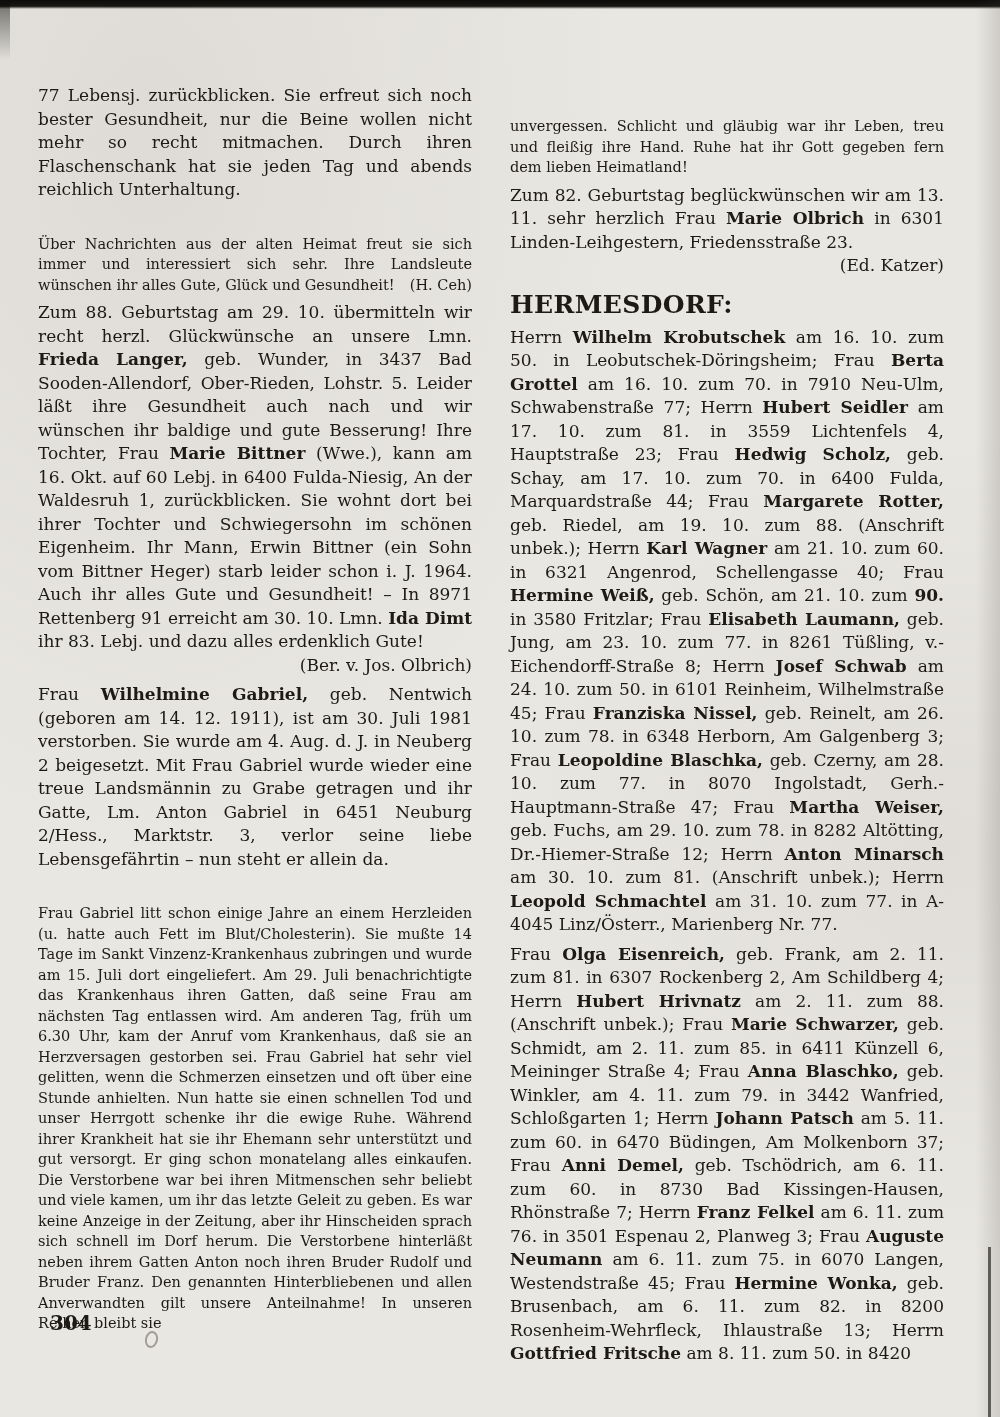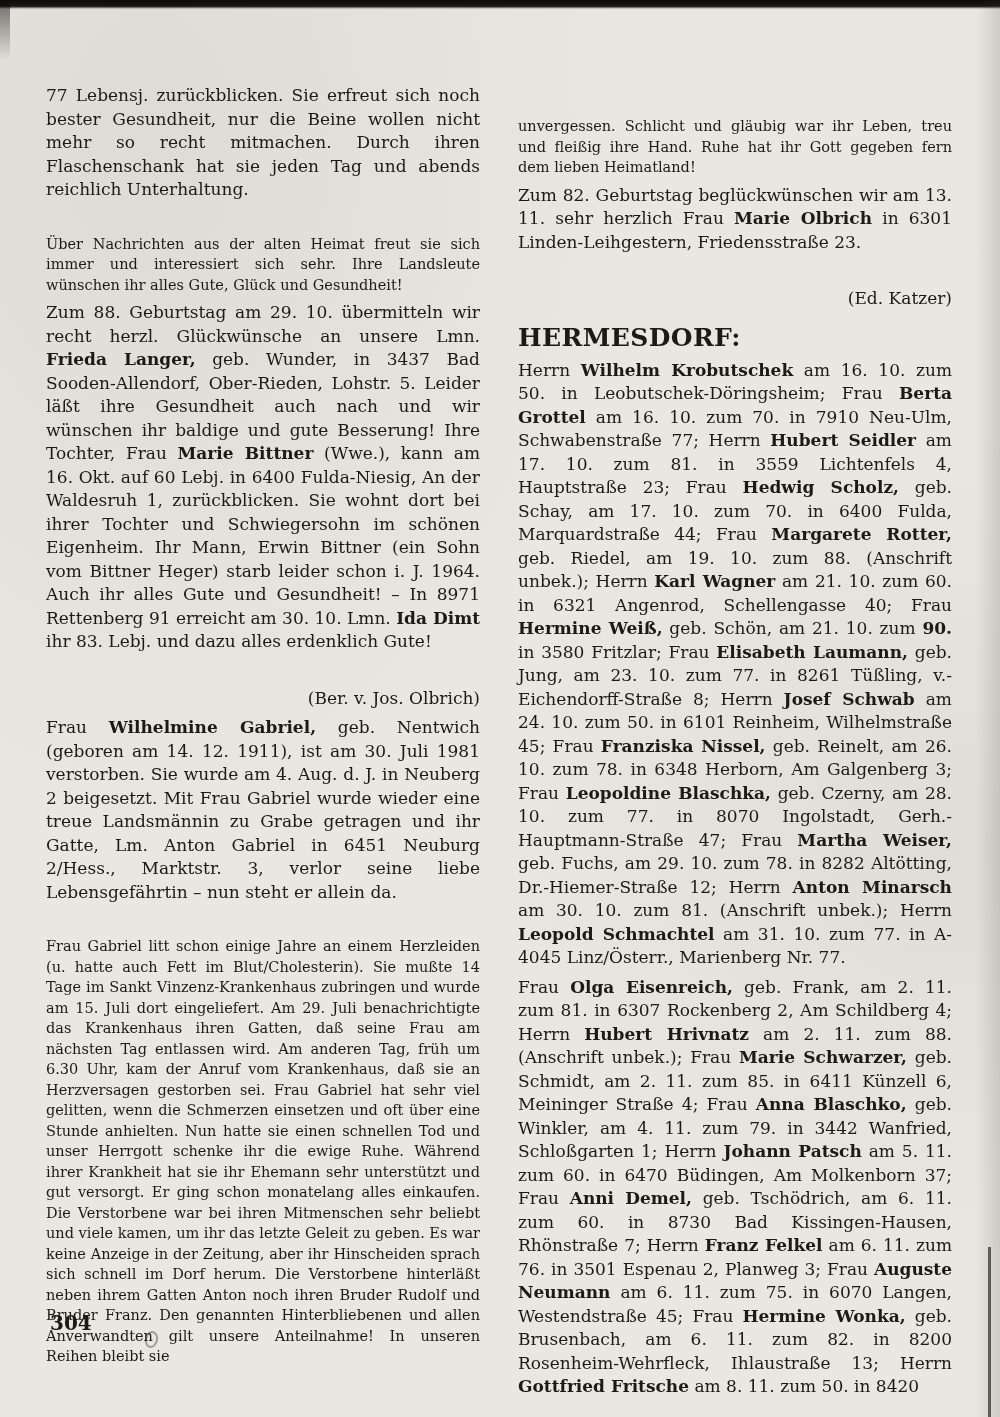--- a/index.html
+++ b/index.html
@@ -32,58 +32,58 @@
   .scan-right-line {
     position:absolute; right:9px; bottom:0; width:3px; height:170px;
     background:rgba(30,28,24,0.65);
   }
   .scan-smudge {
     position:absolute; left:145px; top:1331px; width:9px; height:13px;
     border:2px solid rgba(75,68,58,0.45); border-radius:50%;
     transform:rotate(14deg);
   }
   .columns {
-    position:absolute; top:84px; left:46px; width:906px;
+    position:absolute; top:84px; left:38px; width:906px;
     display:flex; gap:38px;
   }
   .col { width:440px; }
   .para {
     margin:0 0 6px 0;
     text-align:justify;
     text-justify:inter-word;
   }
   .body  { font-size:17px;   line-height:23.5px; }
   .small { font-size:14.5px; line-height:20.5px;margin-top:32px; }
   .heading {
     font-size:25px; line-height:24px; font-weight:bold;
     letter-spacing:0.4px; text-align:left;
     margin:15px 0 9px 0;
   }
   .bold { font-weight:bold;margin-top:24px; }
-  .credit { display:block; text-align:right;margin-top:33px; }
+  .credit { display:block; text-align:right; }
   .credit.inline-credit { margin-top:-20.5px; }
   .page-number {
     position:absolute; left:50px; top:1311px;
     font-size:20px; line-height:24px;font-weight:bold;
   }
 </style>
 </head>
 <body>
 
 <div class="paper-texture"></div>
 <div class="scan-top-bar"></div>
 <div class="scan-left-edge"></div>
 <div class="scan-right-gutter"></div>
 <div class="scan-right-line"></div>
 <div class="scan-smudge"></div>
 
 <div class="columns">
   <div class="col">
       <p class="para body"><span class="">77 Lebensj. zurückblicken. Sie erfreut sich noch bester Gesundheit, nur die Beine wollen nicht mehr so recht mitmachen. Durch ihren Flaschenschank hat sie jeden Tag und abends reichlich Unterhaltung.</span></p>
-      <p class="para small"><span class="">Über Nachrichten aus der alten Heimat freut sie sich immer und interessiert sich sehr. Ihre Landsleute wünschen ihr alles Gute, Glück und Gesundheit!</span></p>
+      <p class="para small"><span class="">Über Nachrichten aus der alten Heimat freut sie sich immer und interessiert sich sehr. Ihre Landsleute wünschen ihr alles Gute, Glück und Gesundheit!</span><span class="credit inline-credit">(H. Ceh)</span></p>
       <p class="para body"><span class="">Zum 88. Geburtstag am 29. 10. übermitteln wir recht herzl. Glückwünsche an unsere Lmn. </span><span class="bold">Frieda Langer,</span><span class=""> geb. Wunder, in 3437 Bad Sooden-Allendorf, Ober-Rieden, Lohstr. 5. Leider läßt ihre Gesundheit auch nach und wir wünschen ihr baldige und gute Besserung! Ihre Tochter, Frau </span><span class="bold">Marie Bittner</span><span class=""> (Wwe.), kann am 16. Okt. auf 60 Lebj. in 6400 Fulda-Niesig, An der Waldesruh 1, zurückblicken. Sie wohnt dort bei ihrer Tochter und Schwiegersohn im schönen Eigenheim. Ihr Mann, Erwin Bittner (ein Sohn vom Bittner Heger) starb leider schon i. J. 1964. Auch ihr alles Gute und Gesundheit! – In 8971 Rettenberg 91 erreicht am 30. 10. Lmn. </span><span class="bold">Ida Dimt</span><span class=""> ihr 83. Lebj. und dazu alles erdenklich Gute!</span><span class="credit">(Ber. v. Jos. Olbrich)</span></p>
       <p class="para body"><span class="">Frau </span><span class="bold">Wilhelmine Gabriel,</span><span class=""> geb. Nentwich (geboren am 14. 12. 1911), ist am 30. Juli 1981 verstorben. Sie wurde am 4. Aug. d. J. in Neuberg 2 beigesetzt. Mit Frau Gabriel wurde wieder eine treue Landsmännin zu Grabe getragen und ihr Gatte, Lm. Anton Gabriel in 6451 Neuburg 2/Hess., Marktstr. 3, verlor seine liebe Lebensgefährtin – nun steht er allein da.</span></p>
       <p class="para small"><span class="">Frau Gabriel litt schon einige Jahre an einem Herzleiden (u. hatte auch Fett im Blut/Cholesterin). Sie mußte 14 Tage im Sankt Vinzenz-Krankenhaus zubringen und wurde am 15. Juli dort eingeliefert. Am 29. Juli benachrichtigte das Krankenhaus ihren Gatten, daß seine Frau am nächsten Tag entlassen wird. Am anderen Tag, früh um 6.30 Uhr, kam der Anruf vom Krankenhaus, daß sie an Herzversagen gestorben sei. Frau Gabriel hat sehr viel gelitten, wenn die Schmerzen einsetzen und oft über eine Stunde anhielten. Nun hatte sie einen schnellen Tod und unser Herrgott schenke ihr die ewige Ruhe. Während ihrer Krankheit hat sie ihr Ehemann sehr unterstützt und gut versorgt. Er ging schon monatelang alles einkaufen. Die Verstorbene war bei ihren Mitmenschen sehr beliebt und viele kamen, um ihr das letzte Geleit zu geben. Es war keine Anzeige in der Zeitung, aber ihr Hinscheiden sprach sich schnell im Dorf herum. Die Verstorbene hinterläßt neben ihrem Gatten Anton noch ihren Bruder Rudolf und Bruder Franz. Den genannten Hinterbliebenen und allen Anverwandten gilt unsere Anteilnahme! In unseren Reihen bleibt sie</span></p>
     </div>
   <div class="col">
       <p class="para small"><span class="">unvergessen. Schlicht und gläubig war ihr Leben, treu und fleißig ihre Hand. Ruhe hat ihr Gott gegeben fern dem lieben Heimatland!</span></p>
       <p class="para body"><span class="">Zum 82. Geburtstag beglückwünschen wir am 13. 11. sehr herzlich Frau </span><span class="bold">Marie Olbrich</span><span class=""> in 6301 Linden-Leihgestern, Friedensstraße 23.</span><span class="credit">(Ed. Katzer)</span></p>
       <p class="para heading"><span class="">HERMESDORF:</span></p>
       <p class="para body"><span class="">Herrn </span><span class="bold">Wilhelm Krobutschek</span><span class=""> am 16. 10. zum 50. in Leobutschek-Döringsheim; Frau </span><span class="bold">Berta Grottel</span><span class=""> am 16. 10. zum 70. in 7910 Neu-Ulm, Schwabenstraße 77; Herrn </span><span class="bold">Hubert Seidler</span><span class=""> am 17. 10. zum 81. in 3559 Lichtenfels 4, Hauptstraße 23; Frau </span><span class="bold">Hedwig Scholz,</span><span class=""> geb. Schay, am 17. 10. zum 70. in 6400 Fulda, Marquardstraße 44; Frau </span><span class="bold">Margarete Rotter,</span><span class=""> geb. Riedel, am 19. 10. zum 88. (Anschrift unbek.); Herrn </span><span class="bold">Karl Wagner</span><span class=""> am 21. 10. zum 60. in 6321 Angenrod, Schellengasse 40; Frau </span><span class="bold">Hermine Weiß,</span><span class=""> geb. Schön, am 21. 10. zum </span><span class="bold">90.</span><span class=""> in 3580 Fritzlar; Frau </span><span class="bold">Elisabeth Laumann,</span><span class=""> geb. Jung, am 23. 10. zum 77. in 8261 Tüßling, v.-Eichendorff-Straße 8; Herrn </span><span class="bold">Josef Schwab</span><span class=""> am 24. 10. zum 50. in 6101 Reinheim, Wilhelmstraße 45; Frau </span><span class="bold">Franziska Nissel,</span><span class=""> geb. Reinelt, am 26. 10. zum 78. in 6348 Herborn, Am Galgenberg 3; Frau </span><span class="bold">Leopoldine Blaschka,</span><span class=""> geb. Czerny, am 28. 10. zum 77. in 8070 Ingolstadt, Gerh.-Hauptmann-Straße 47; Frau </span><span class="bold">Martha Weiser,</span><span class=""> geb. Fuchs, am 29. 10. zum 78. in 8282 Altötting, Dr.-Hiemer-Straße 12; Herrn </span><span class="bold">Anton Minarsch</span><span class=""> am 30. 10. zum 81. (Anschrift unbek.); Herrn </span><span class="bold">Leopold Schmachtel</span><span class=""> am 31. 10. zum 77. in A-4045 Linz/Österr., Marienberg Nr. 77.</span></p>
       <p class="para body"><span class="">Frau </span><span class="bold">Olga Eisenreich,</span><span class=""> geb. Frank, am 2. 11. zum 81. in 6307 Rockenberg 2, Am Schildberg 4; Herrn </span><span class="bold">Hubert Hrivnatz</span><span class=""> am 2. 11. zum 88. (Anschrift unbek.); Frau </span><span class="bold">Marie Schwarzer,</span><span class=""> geb. Schmidt, am 2. 11. zum 85. in 6411 Künzell 6, Meininger Straße 4; Frau </span><span class="bold">Anna Blaschko,</span><span class=""> geb. Winkler, am 4. 11. zum 79. in 3442 Wanfried, Schloßgarten 1; Herrn </span><span class="bold">Johann Patsch</span><span class=""> am 5. 11. zum 60. in 6470 Büdingen, Am Molkenborn 37; Frau </span><span class="bold">Anni Demel,</span><span class=""> geb. Tschödrich, am 6. 11. zum 60. in 8730 Bad Kissingen-Hausen, Rhönstraße 7; Herrn </span><span class="bold">Franz Felkel</span><span class=""> am 6. 11. zum 76. in 3501 Espenau 2, Planweg 3; Frau </span><span class="bold">Auguste Neumann</span><span class=""> am 6. 11. zum 75. in 6070 Langen, Westendstraße 45; Frau </span><span class="bold">Hermine Wonka,</span><span class=""> geb. Brusenbach, am 6. 11. zum 82. in 8200 Rosenheim-Wehrfleck, Ihlaustraße 13; Herrn </span><span class="bold">Gottfried Fritsche</span><span class=""> am 8. 11. zum 50. in 8420</span></p>

